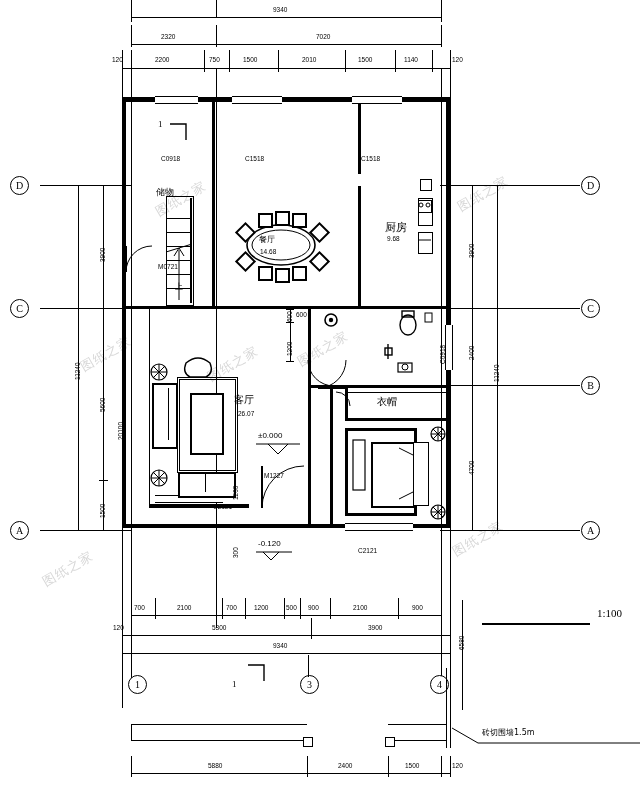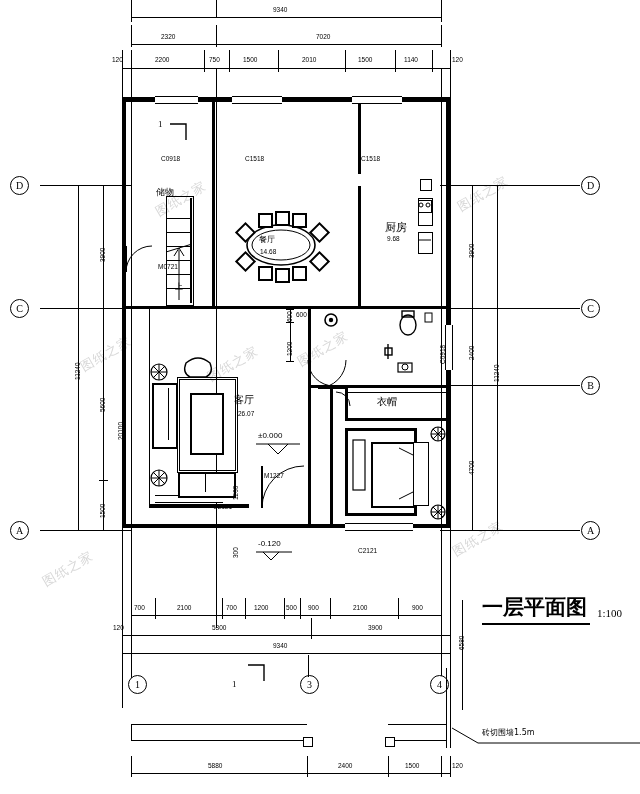--- a/index.html
+++ b/index.html
@@ -411,21 +411,20 @@
       <span>1</span>
     </div>
   <div class="circ" style="left:300px;top:675px;">
       <span>3</span>
     </div>
   <div class="circ" style="left:430px;top:675px;">
       <span>4</span>
     </div>
   <div class="ln v" style="left:308px;top:655px;height:22px;"></div>
 
-  <div class="title" style="left:482px;top:593px;">一层平面图</div>
   <div class="ln h2" style="left:482px;top:623px;width:108px;"></div>
   <div class="scale" style="left:597px;top:607px;text-align:center;">1:100</div>
 
   <div class="ln h" style="left:131px;top:724px;width:176px;"></div>
   <div class="ln h" style="left:131px;top:740px;width:176px;"></div>
   <div class="ln v" style="left:131px;top:724px;height:17px;"></div>
   <div class="box" style="left:303px;top:737px;width:8px;height:8px;"></div>
   <div class="ln h" style="left:388px;top:724px;width:58px;"></div>
   <div class="ln h" style="left:388px;top:740px;width:58px;"></div>
   <div class="box" style="left:385px;top:737px;width:8px;height:8px;"></div>

